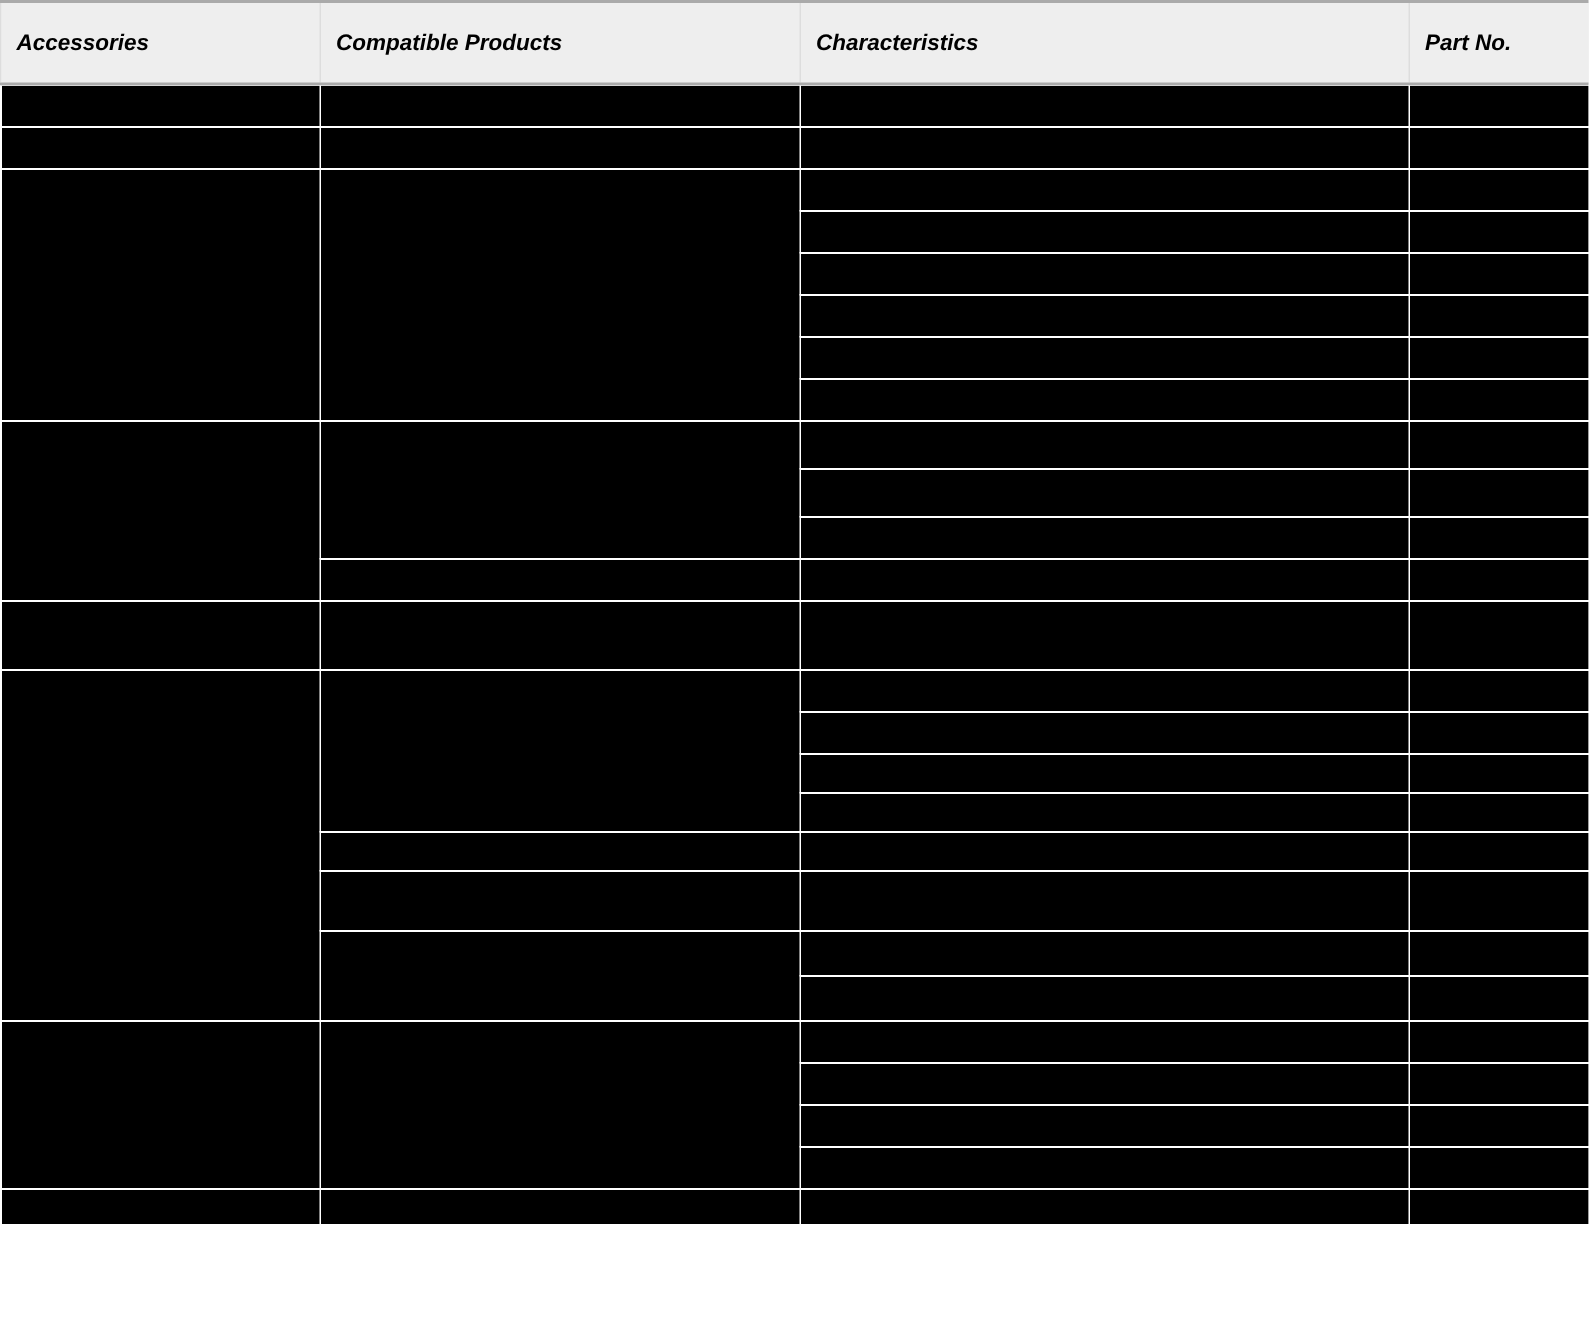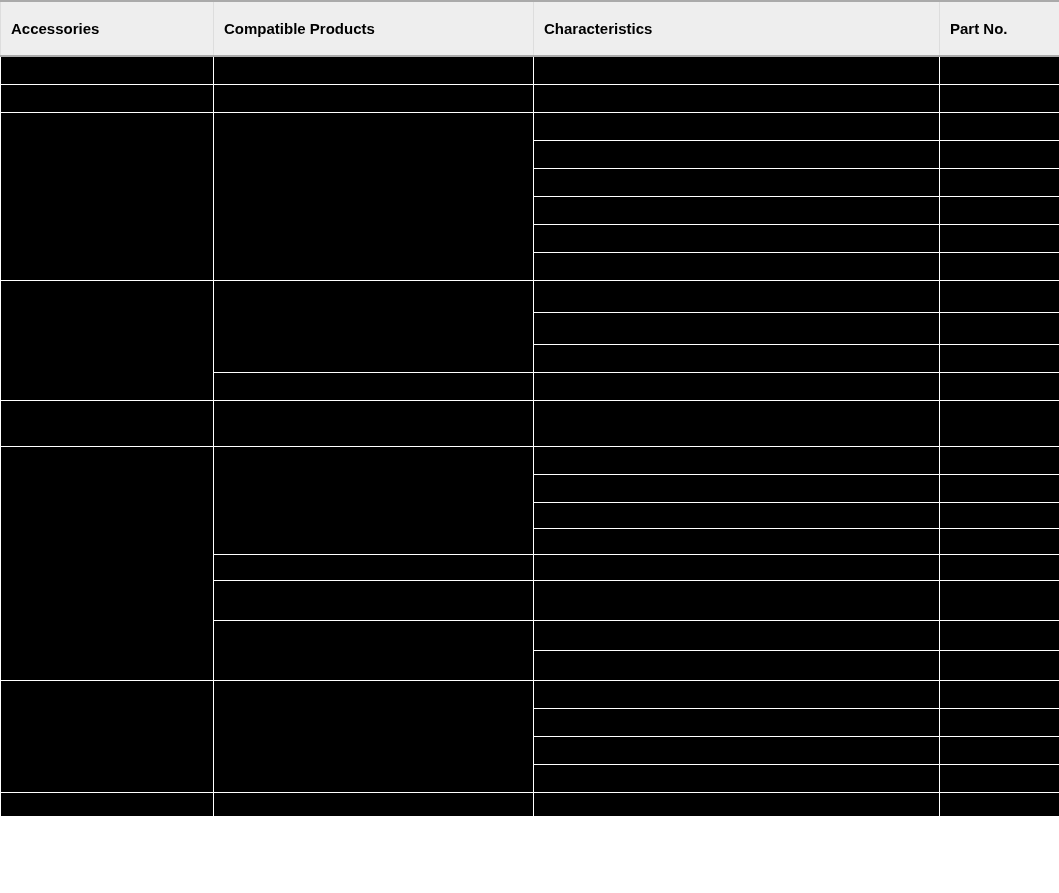--- a/index.html
+++ b/index.html
@@ -9,20 +9,21 @@
     background: #fff;
     font-family: Arial, Helvetica, sans-serif;
     font-size: 14px;
     color: #000;
     width: 1059px;
   }
   table {
     width: 100%;
     border-collapse: collapse;
     table-layout: fixed;
+    font-style: italic;
   }
   thead th {
     background: #eeeeee;
     text-align: left;
     font-weight: 700;
     padding: 18px 10px;
     border: 1px solid #ddd;
     border-top: 2px solid #aaa;
     border-bottom: 2px solid #aaa;
     font-size: 15px;

